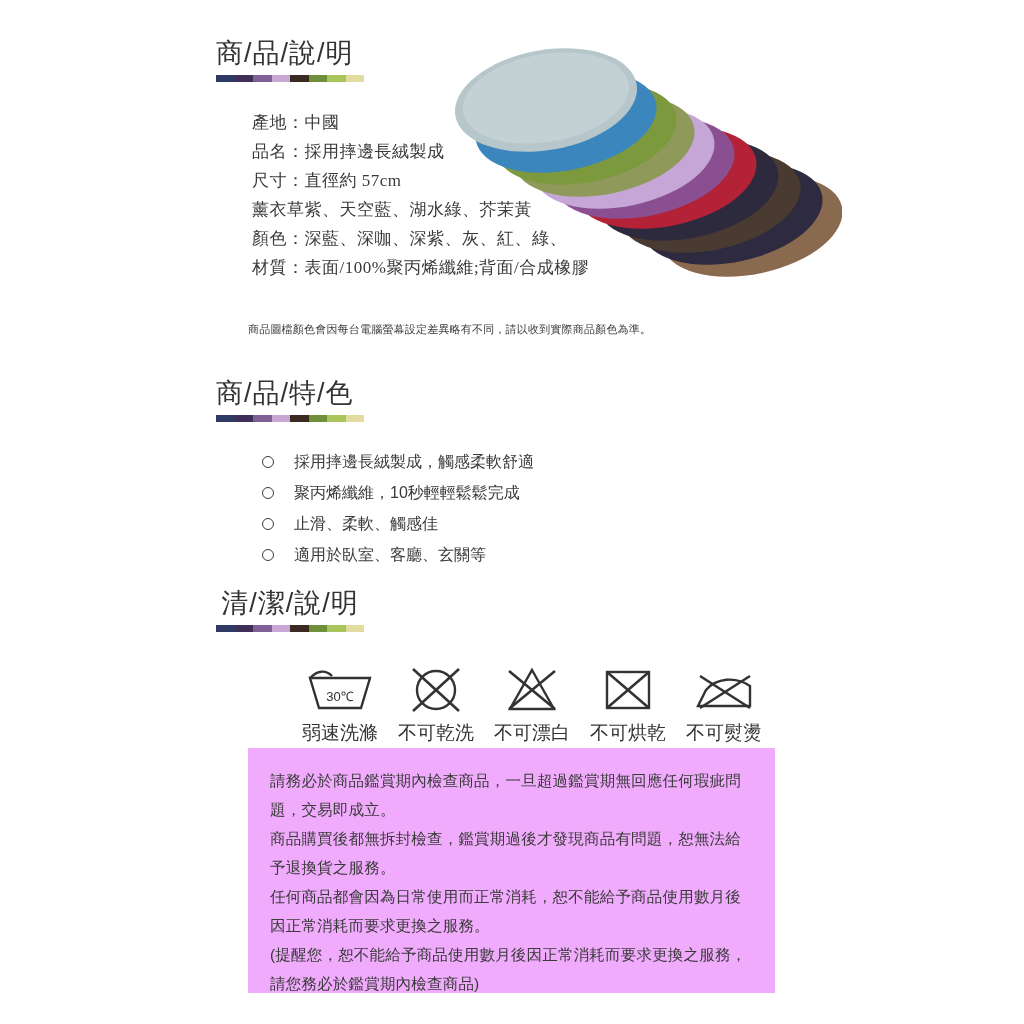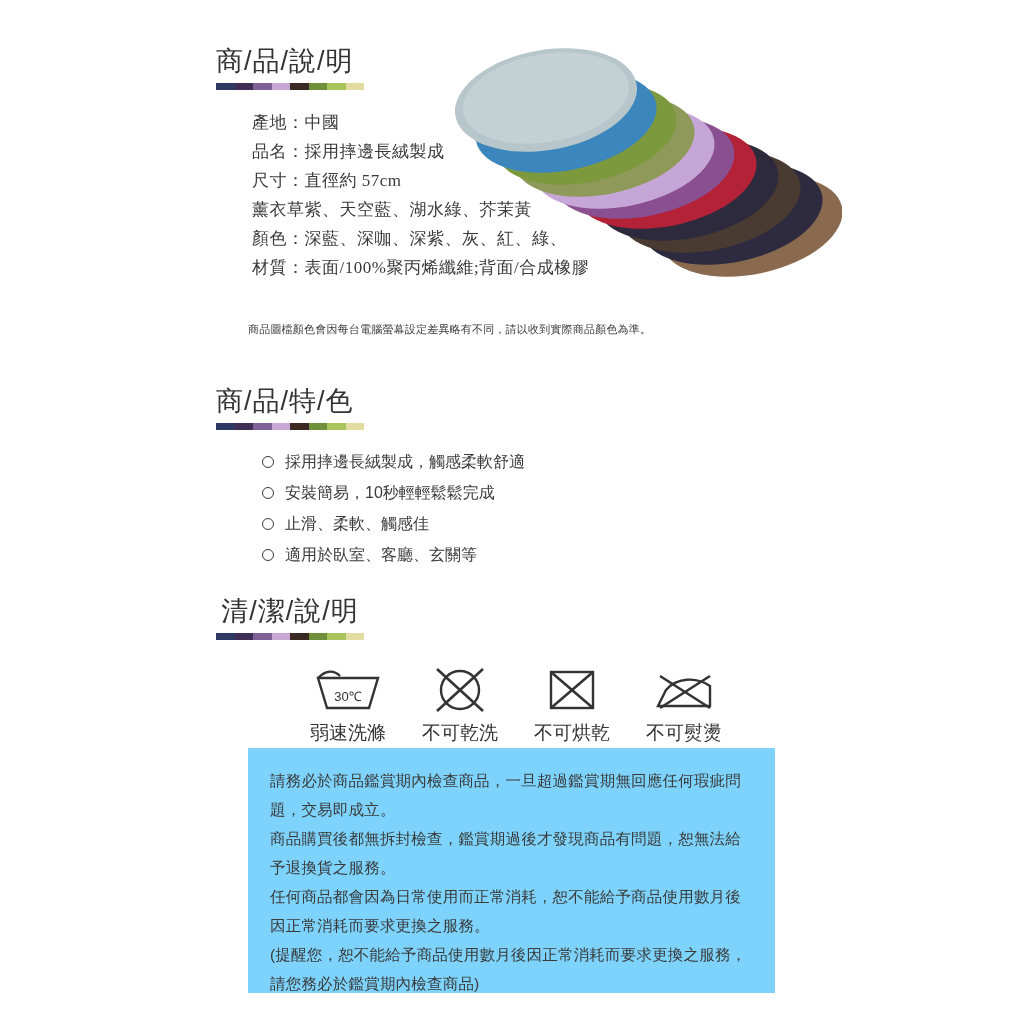--- a/index.html
+++ b/index.html
@@ -13,21 +13,20 @@
     position: relative;
     width: 1024px; height: 1024px;
     background: #ffffff;
     overflow: hidden;
   }
 
   
   .section-head {
     position: absolute;
     color: #2f2f2f;
-    margin-top: 8px;
   }
   .section-head .title {
     font-size: 27px;
     letter-spacing: 1px;
     color: #333333;
     line-height: 1.15;
     white-space: nowrap;
   }
   .swatches {
     display: flex;
@@ -64,38 +63,38 @@
     position: absolute;
     left: 262px;
     top: 446px;
     font-size: 16px;
     color: #3a3a3a;
     line-height: 31px;
   }
   .feature-row {
     display: flex;
     align-items: center;
-    gap: 11px;
+    gap: 20px;
     white-space: nowrap;
   }
   .bullet {
     display: inline-block;
     width: 12px; height: 12px;
     border: 1.6px solid #3a3a3a;
     border-radius: 50%;
     flex: 0 0 auto;
   }
 
   
   .care-icons {
     position: absolute;
-    left: 308px;
+    left: 300px;
     top: 660px;
     display: flex;
-    gap: 32px;
+    gap: 16px;
   }
   .care-item {
     width: 80px;
     text-align: center;
   }
   .care-item .glyph {
     height: 58px;
     display: flex;
     align-items: center;
     justify-content: center;
@@ -107,21 +106,21 @@
     white-space: nowrap;
   }
 
   
   .terms {
     position: absolute;
     left: 248px;
     top: 748px;
     width: 527px;
     height: 245px;
-    background: #7dd3fc;
+    background: #f0abfc;
     padding: 18px 22px 14px 22px;
   }
   .terms p {
     margin: 0;
     font-size: 15.5px;
     line-height: 29px;
     color: #3a3a3a;
     letter-spacing: 0.2px;
   }
 
@@ -204,21 +203,21 @@
     </div>
   </div>
 
   <div class="features">
     <div class="feature-row">
       <span class="bullet"></span>
       <span>採用摔邊長絨製成，觸感柔軟舒適</span>
     </div>
     <div class="feature-row">
       <span class="bullet"></span>
-      <span>安裝簡易，10秒輕輕鬆鬆完成</span>
+      <span>聚丙烯纖維，10秒輕輕鬆鬆完成</span>
     </div>
     <div class="feature-row">
       <span class="bullet"></span>
       <span>止滑、柔軟、觸感佳</span>
     </div>
     <div class="feature-row">
       <span class="bullet"></span>
       <span>適用於臥室、客廳、玄關等</span>
     </div>
   </div>
@@ -254,20 +253,30 @@
       <div class="glyph">
         <svg width="72" height="50" viewBox="0 0 72 50" xmlns="http://www.w3.org/2000/svg">
           <circle cx="36" cy="26" r="19" fill="none" stroke="#333" stroke-width="2.4"></circle>
           <line x1="13" y1="5" x2="59" y2="47" stroke="#333" stroke-width="2.6"></line>
           <line x1="59" y1="5" x2="13" y2="47" stroke="#333" stroke-width="2.6"></line>
         </svg>
       </div>
       <div class="label">不可乾洗</div>
     </div>
 
+    <div class="care-item">
+      <div class="glyph">
+        <svg width="72" height="50" viewBox="0 0 72 50" xmlns="http://www.w3.org/2000/svg">
+          <path d="M36 6 L58 45 L14 45 Z" fill="none" stroke="#333" stroke-width="2.4"></path>
+          <line x1="13" y1="7" x2="59" y2="45" stroke="#333" stroke-width="2.6"></line>
+          <line x1="59" y1="7" x2="13" y2="45" stroke="#333" stroke-width="2.6"></line>
+        </svg>
+      </div>
+      <div class="label">不可漂白</div>
+    </div>
 
     <div class="care-item">
       <div class="glyph">
         <svg width="72" height="50" viewBox="0 0 72 50" xmlns="http://www.w3.org/2000/svg">
           <rect x="15" y="8" width="42" height="36" fill="none" stroke="#333" stroke-width="2.4"></rect>
           <line x1="15" y1="8" x2="57" y2="44" stroke="#333" stroke-width="2.6"></line>
           <line x1="57" y1="8" x2="15" y2="44" stroke="#333" stroke-width="2.6"></line>
         </svg>
       </div>
       <div class="label">不可烘乾</div>

